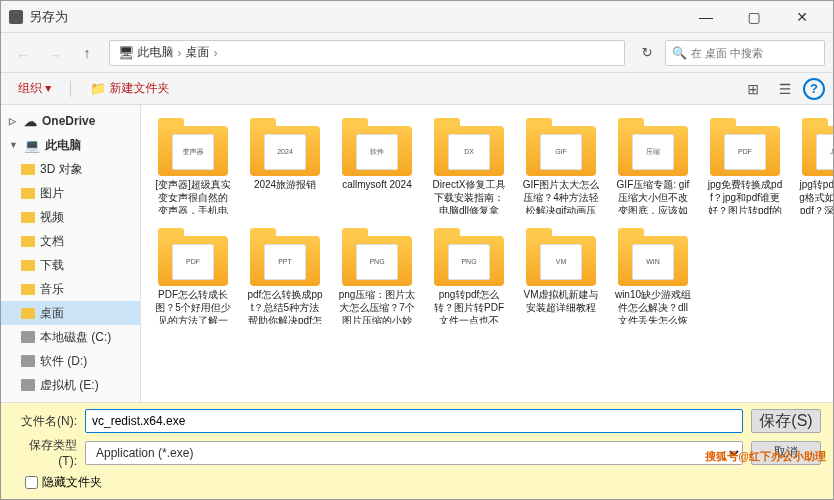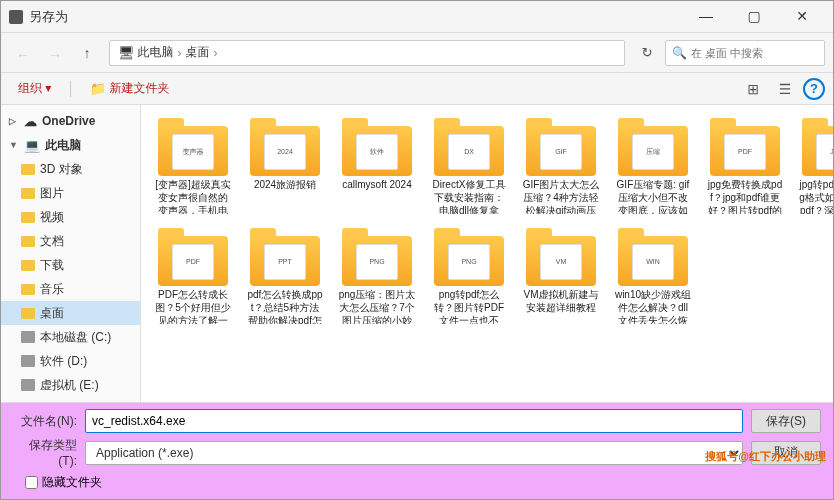--- a/index.html
+++ b/index.html
@@ -1,21 +1,21 @@
 <!DOCTYPE html>
 <html><head>
   <meta charset="utf-8">
   <style>
     * { box-sizing: border-box; margin: 0; padding: 0; }
     body { font-family: 'Microsoft YaHei', Arial, sans-serif; font-size: 12px; background: #f0f0f0; width: 834px; height: 500px; overflow: hidden; }
 
     .dialog { width: 834px; height: 500px; background: #fff; border: 1px solid #999; display: flex; flex-direction: column; }
 
     
-    .titlebar { background: #f5f5f5; border-bottom: 1px solid #ddd; height: 32px; display: flex; padding: 0 8px; justify-content: space-between; }
+    .titlebar { background: #f5f5f5; border-bottom: 1px solid #ddd; height: 32px; display: flex; align-items: center; padding: 0 8px; justify-content: space-between; }
     .titlebar-left { display: flex; align-items: center; gap: 6px; font-size: 13px; color: #333; }
     .titlebar-icon { width: 16px; height: 16px; background: #555; border-radius: 2px; display: inline-block; }
     .titlebar-btns { display: flex; gap: 2px; }
     .titlebar-btn { width: 46px; height: 30px; border: none; background: transparent; cursor: pointer; font-size: 14px; color: #333; display: flex; align-items: center; justify-content: center; }
 
     
     .toolbar { height: 40px; background: #f5f5f5; border-bottom: 1px solid #ddd; display: flex; align-items: center; padding: 0 8px; gap: 4px; }
     .nav-btn { width: 28px; height: 28px; border: 1px solid transparent; background: transparent; cursor: pointer; border-radius: 3px; display: flex; align-items: center; justify-content: center; color: #555; font-size: 14px; }
     .nav-btn.disabled { color: #ccc; cursor: default; }
 
@@ -54,26 +54,26 @@
     .file-item { display: flex; flex-direction: column; align-items: center; padding: 4px; cursor: pointer; border-radius: 3px; border: 1px solid transparent; width: 88px; }
 
     .folder-icon-wrapper { position: relative; width: 70px; height: 58px; }
     .folder-body { width: 70px; height: 50px; background: linear-gradient(180deg, #ffc94d 0%, #f5a623 100%); border-radius: 0 4px 4px 4px; position: absolute; bottom: 0; }
     .folder-tab { width: 26px; height: 10px; background: #ffc94d; border-radius: 3px 3px 0 0; position: absolute; top: 0; left: 0; }
     .folder-img-overlay { position: absolute; bottom: 4px; left: 50%; transform: translateX(-50%); width: 48px; height: 40px; display: flex; align-items: center; justify-content: center; overflow: hidden; }
     .folder-img-content { width: 42px; height: 36px; background: #fff; border-radius: 2px; display: flex; align-items: center; justify-content: center; overflow: hidden; font-size: 7px; color: #555; text-align: center; line-height: 1.2; border: 1px solid #ddd; }
     .file-label { font-size: 10px; color: #222; text-align: center; word-break: break-all; line-height: 1.3; margin-top: 2px; max-height: 36px; overflow: hidden; }
 
     
-    .bottombar { border-top: 1px solid #ddd; background: #f0abfc; padding: 6px 12px; display: flex; flex-direction: column; gap: 4px; }
+    .bottombar { border-top: 1px solid #ddd; background: #fef9c3; padding: 6px 12px; display: flex; flex-direction: column; gap: 4px; }
     .field-row { display: flex; align-items: center; gap: 8px; }
     .field-label { font-size: 12px; color: #333; width: 64px; text-align: right; flex-shrink: 0; }
     .field-input { flex: 1; height: 24px; border: 1px solid #0078d7; border-radius: 2px; padding: 0 6px; font-size: 12px; color: #000; background: #fff; }
     .field-select { flex: 1; height: 24px; border: 1px solid #aaa; border-radius: 2px; padding: 0 6px; font-size: 12px; color: #333; background: #fff; }
-    .btn-save { width: 70px; height: 24px; background: #e0e0e0; border: 1px solid #aaa; border-radius: 2px; cursor: pointer; font-size: 12px; color: #333; }
+    .btn-save { width: 70px; height: 24px; background: #e0e0e0; border: 1px solid #aaa; border-radius: 2px; cursor: pointer; font-size: 16px; color: #333; }
     .btn-cancel { width: 70px; height: 24px; background: #e0e0e0; border: 1px solid #aaa; border-radius: 2px; cursor: pointer; font-size: 12px; color: #333; }
 
     .watermark { position: fixed; bottom: 36px; right: 8px; font-size: 11px; color: rgba(0,0,0,0.45); white-space: nowrap; pointer-events: none; }
     .watermark span { color: #e06000; font-weight: bold; }
 
     .hidden-files-row { display: flex; align-items: center; gap: 4px; padding: 2px 12px; }
     .checkbox-small { width: 13px; height: 13px; }
   </style>
 </head>
 <body>

